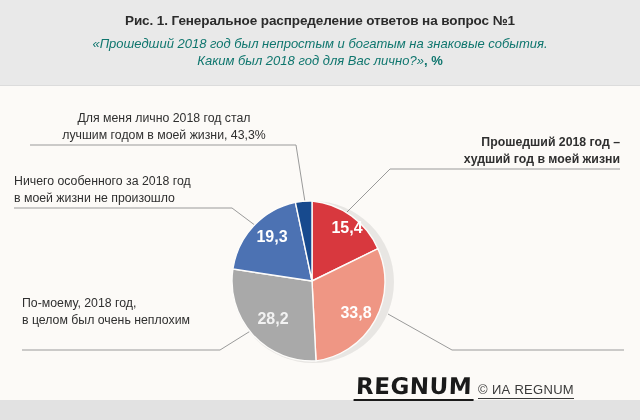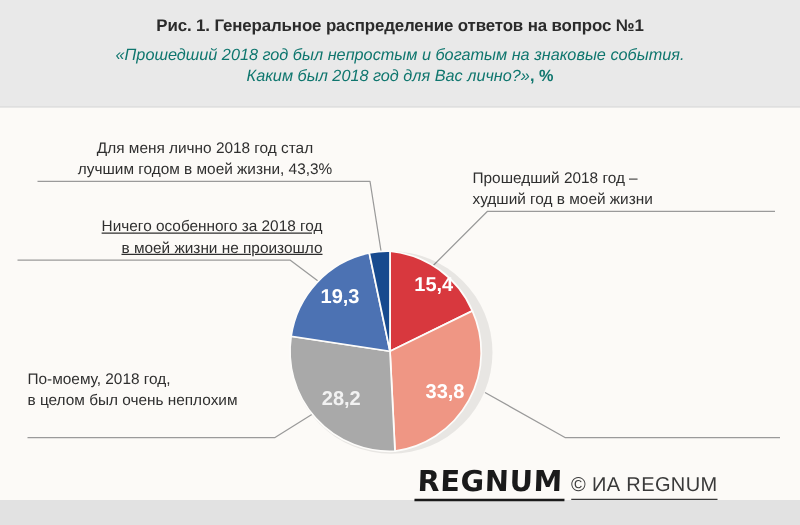--- a/index.html
+++ b/index.html
@@ -77,21 +77,21 @@
     font-weight: bold;
     color: #1a1a1a;
     letter-spacing: 0.5px;
     line-height: 24px;
     border-bottom: 2px solid #1a1a1a;
     display: inline-block;
     padding: 0 2px 1px 2px;
     transform: skewX(-2deg);
   }
   #logo-copy {
-    font-size: 16px;
+    font-size: 13px;
     color: #3a3a3a;
     letter-spacing: 0.3px;
     margin-top: 3px;
     border-bottom: 1px solid #3a3a3a;
     display: inline-block;
     padding-bottom: 1px;
   }
 
   
   #pie-svg {
@@ -109,29 +109,30 @@
     line-height: 16.5px;
     white-space: pre-line;
   }
 
   #label-best {
     left: 28px; top: 110px; width: 272px;
     text-align: center;
   }
   #label-nothing {
     left: 14px; top: 173px; width: 244px;
-    text-align: right;
-    text-decoration: underline;
+    text-align: left;
   }
   #label-quitegood {
     left: 22px; top: 295px; width: 222px;
     text-align: left;
   }
   #label-worst {
     left: 378px; top: 134px; width: 242px;
+    text-align: right;
+    font-weight: bold;
   }
   #label-negative {
     left: 404px; top: 294px; width: 220px;
     text-align: right;
   }
 
   .slice-val {
     font-size: 16px;
     font-weight: bold;
     fill: #ffffff;

